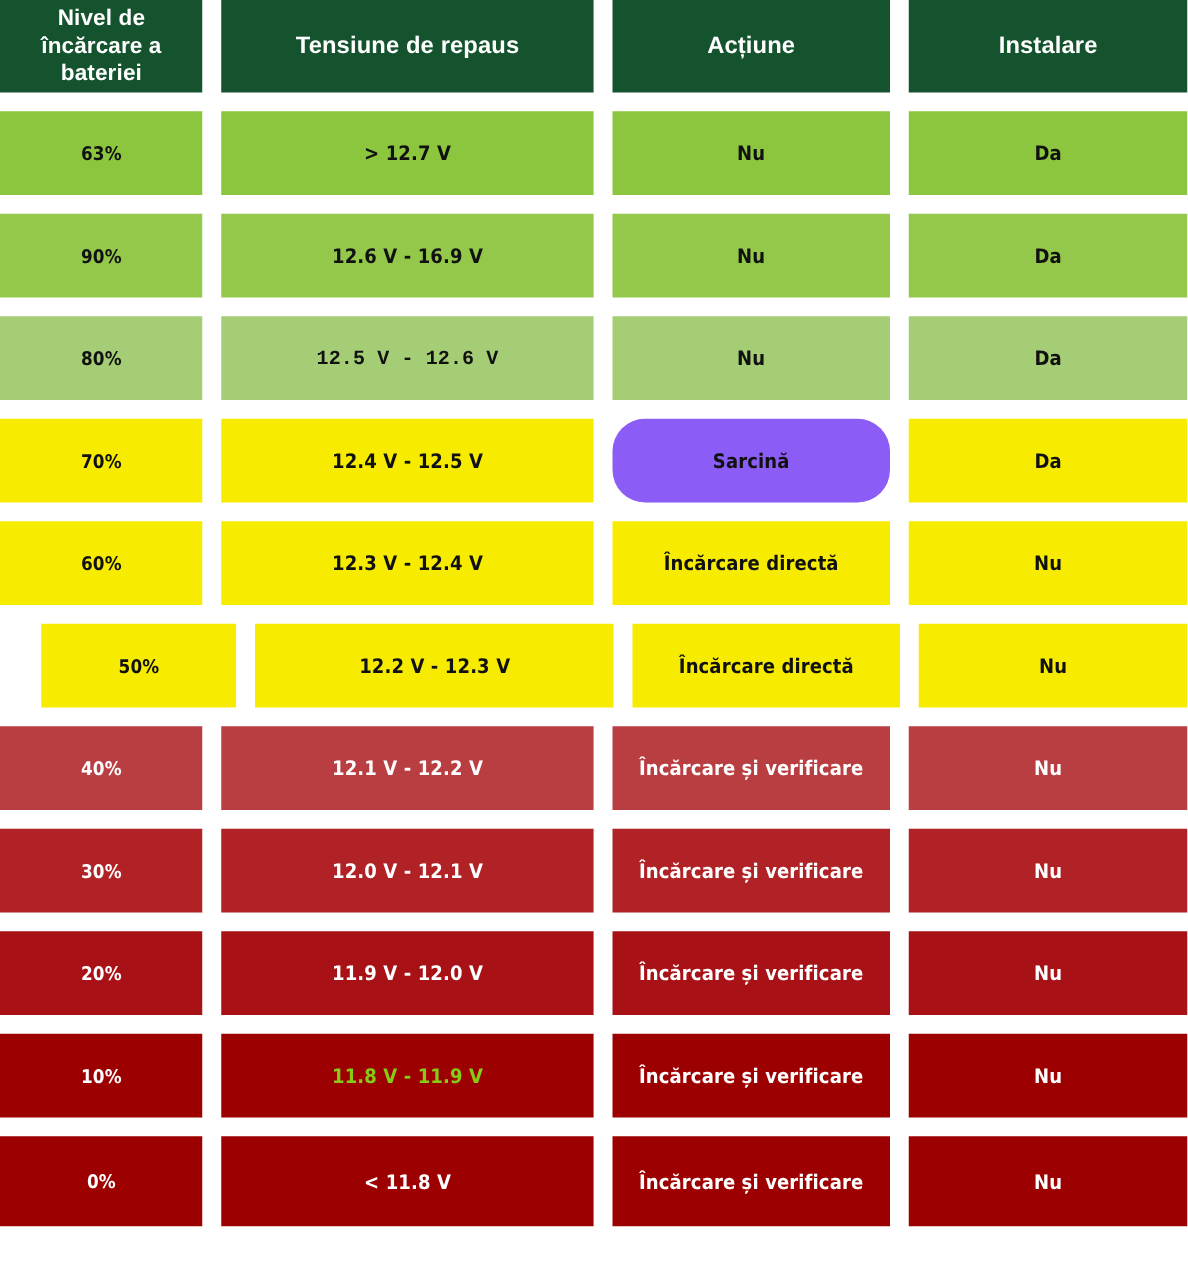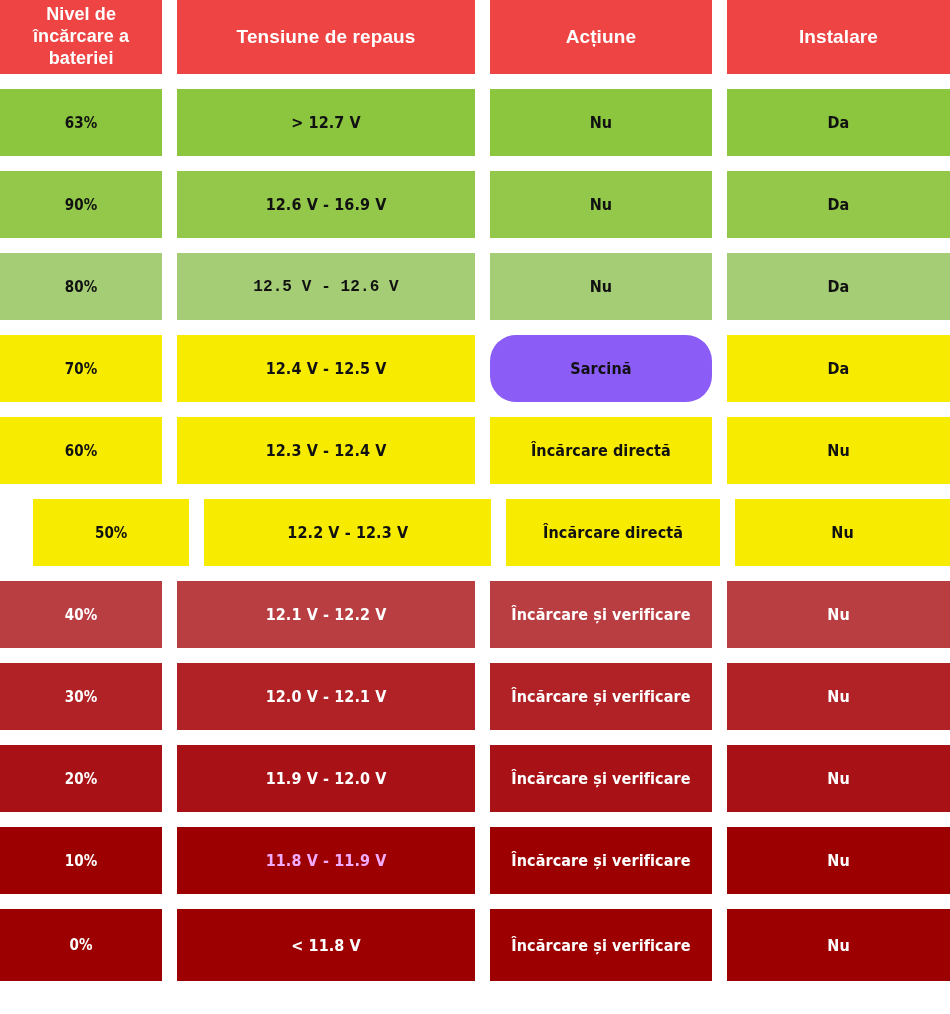--- a/index.html
+++ b/index.html
@@ -44,21 +44,21 @@
   
   .col-0 { width: 165px; }
   .gap   { width: 15px; flex: 0 0 15px; background: #ffffff; }
   .col-1 { width: 303px; }
   .col-2 { width: 226px; }
   .col-3 { width: 227px; }
 
   
   .header-row .t-cell {
     height: 74px;
-    background: #ef4444;
+    background: #14532d;
     color: #ffffff;
     font-size: 19px;
     line-height: 1.18;
     padding: 4px 8px;
   }
   .header-row .col-0 {
     font-size: 18px;
     line-height: 1.22;
   }
 
@@ -170,21 +170,21 @@
         <div class="gap"></div>
         <div class="t-cell col-1" style="background: rgb(168, 18, 22); color: rgb(255, 255, 255);">11.9 V - 12.0 V</div>
         <div class="gap"></div>
         <div class="t-cell col-2" style="background: rgb(168, 18, 22); color: rgb(255, 255, 255);">Încărcare și verificare</div>
         <div class="gap"></div>
         <div class="t-cell col-3" style="background: rgb(168, 18, 22); color: rgb(255, 255, 255);">Nu</div>
       </div>
       <div class="t-row body-row">
         <div class="t-cell col-0" style="background: rgb(157, 0, 0); color: rgb(255, 255, 255);">10%</div>
         <div class="gap"></div>
-        <div class="t-cell col-1" style="background: rgb(157, 0, 0); color: #f0abfc;">11.8 V - 11.9 V</div>
+        <div class="t-cell col-1" style="background: rgb(157, 0, 0); color: #84cc16;">11.8 V - 11.9 V</div>
         <div class="gap"></div>
         <div class="t-cell col-2" style="background: rgb(157, 0, 0); color: rgb(255, 255, 255);">Încărcare și verificare</div>
         <div class="gap"></div>
         <div class="t-cell col-3" style="background: rgb(157, 0, 0); color: rgb(255, 255, 255);">Nu</div>
       </div>
       <div class="t-row body-row last">
         <div class="t-cell col-0" style="background: rgb(157, 0, 0); color: rgb(255, 255, 255);">0%</div>
         <div class="gap"></div>
         <div class="t-cell col-1" style="background: rgb(157, 0, 0); color: rgb(255, 255, 255);">&lt; 11.8 V</div>
         <div class="gap"></div>

